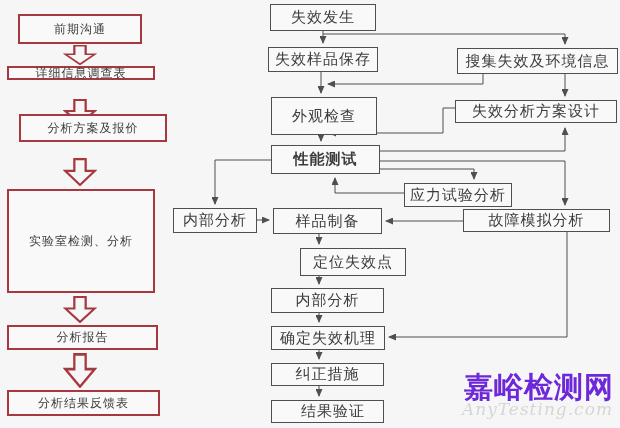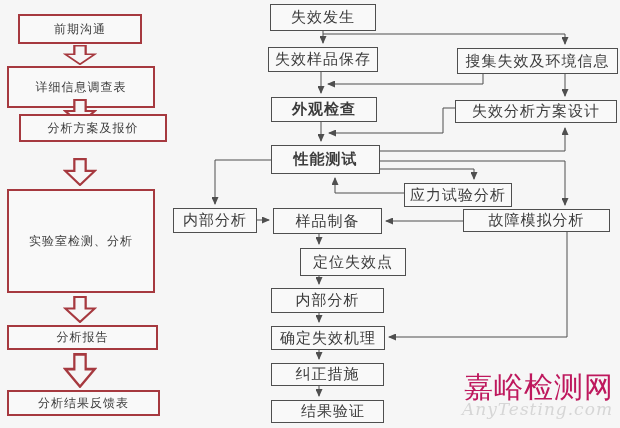--- a/index.html
+++ b/index.html
@@ -14,21 +14,21 @@
     text-align:center;box-sizing:border-box;color:#3c3c3c;background:#f9f9f9;
     line-height:1.25;
   }
   .gray{border:1px solid #4f4f4f;font-size:15px;letter-spacing:1px;}
   .red{border:2px solid #a6393f;font-size:12px;letter-spacing:1px;padding:0 3px;}
   .bold{font-weight:bold;}
   .conn-layer{position:absolute;left:0;top:0;width:620px;height:428px;pointer-events:none;}
   .blk-arrow{position:absolute;}
   .watermark-cn{
     position:absolute;right:6px;top:368px;width:150px;
-    font-size:29px;font-weight:normal;color:#be185d;letter-spacing:1px;
+    font-size:29px;font-weight:bold;color:#6d28d9;letter-spacing:1px;
     text-align:right;user-select:none;
   }
   .watermark-en{
     position:absolute;right:7px;top:399px;
     font-size:17px;font-style:italic;color:#d6d6d6;letter-spacing:1px;
     font-family:"DejaVu Serif","Liberation Serif",serif;text-align:right;user-select:none;
   }
 </style>
 </head>
 <body>
@@ -64,21 +64,21 @@
       <path d="M319,386 V396" marker-end="url(#arw)"></path>
     </g>
   </svg>
 
   <div class="box red" style="left:18px;top:14px;width:124px;height:30px;">前期沟通</div>
 
   <svg class="blk-arrow" style="left:63px;top:45px;" width="34" height="20" viewBox="0 0 30 26" preserveAspectRatio="none">
     <polygon points="10,1 20,1 20,12 28,12 15,25 2,12 10,12" fill="#f6f6f6" stroke="#a6393f" stroke-width="2"></polygon>
   </svg>
 
-  <div class="box red" style="left:7px;top:66px;width:148px;height:42px;">详细信息调查表</div>
+  <div class="box red" style="left:7px;top:66px;width:148px;height:14px;">详细信息调查表</div>
 
   <svg class="blk-arrow" style="left:63px;top:99px;" width="34" height="26" viewBox="0 0 30 26" preserveAspectRatio="none">
     <polygon points="10,1 20,1 20,12 28,12 15,25 2,12 10,12" fill="#f6f6f6" stroke="#a6393f" stroke-width="2"></polygon>
   </svg>
 
   <div class="box red" style="left:7px;top:114px;width:148px;height:28px;margin-left:12px;">分析方案及报价</div>
 
   <svg class="blk-arrow" style="left:63px;top:158px;" width="34" height="28" viewBox="0 0 30 26" preserveAspectRatio="none">
     <polygon points="10,1 20,1 20,12 28,12 15,25 2,12 10,12" fill="#f6f6f6" stroke="#a6393f" stroke-width="2"></polygon>
   </svg>
@@ -96,21 +96,21 @@
   </svg>
 
   <div class="box red" style="left:7px;top:390px;width:153px;height:26px;">分析结果反馈表</div>
 
   <div class="box gray" style="left:270px;top:4px;width:106px;height:27px;">失效发生</div>
 
   <div class="box gray" style="left:268px;top:47px;width:110px;height:25px;">失效样品保存</div>
 
   <div class="box gray" style="left:457px;top:48px;width:161px;height:26px;">搜集失效及环境信息</div>
 
-  <div class="box gray" style="left:271px;top:97px;width:106px;height:25px;font-weight:bold;">外观检查</div>
+  <div class="box gray" style="left:271px;top:97px;width:106px;height:38px;">外观检查</div>
 
   <div class="box gray" style="left:455px;top:100px;width:162px;height:23px;">失效分析方案设计</div>
 
   <div class="box gray bold" style="left:271px;top:145px;width:109px;height:29px;font-size:15px;">性能测试</div>
 
   <div class="box gray" style="left:404px;top:183px;width:108px;height:24px;">应力试验分析</div>
 
   <div class="box gray" style="left:173px;top:208px;width:84px;height:25px;">内部分析</div>
 
   <div class="box gray" style="left:273px;top:208px;width:109px;height:26px;">样品制备</div>

